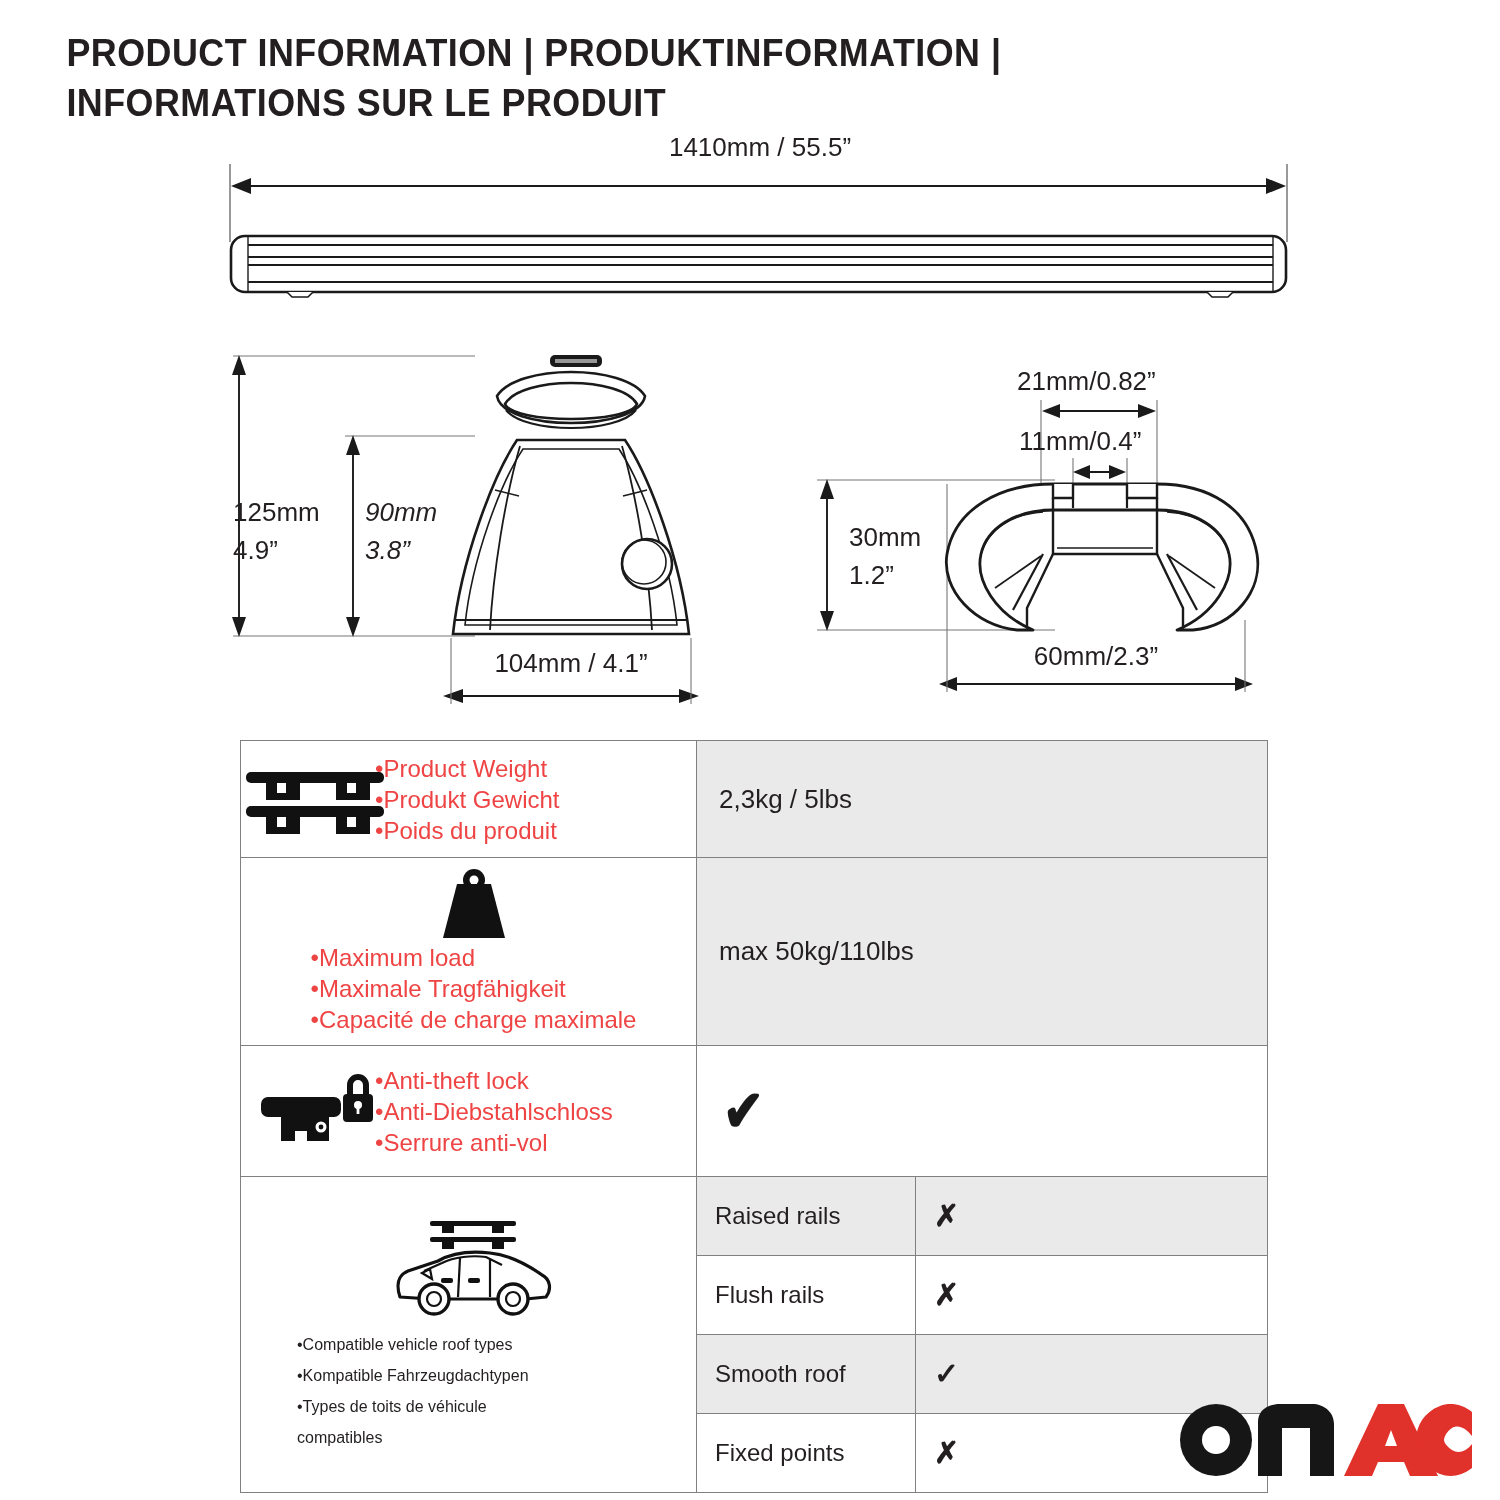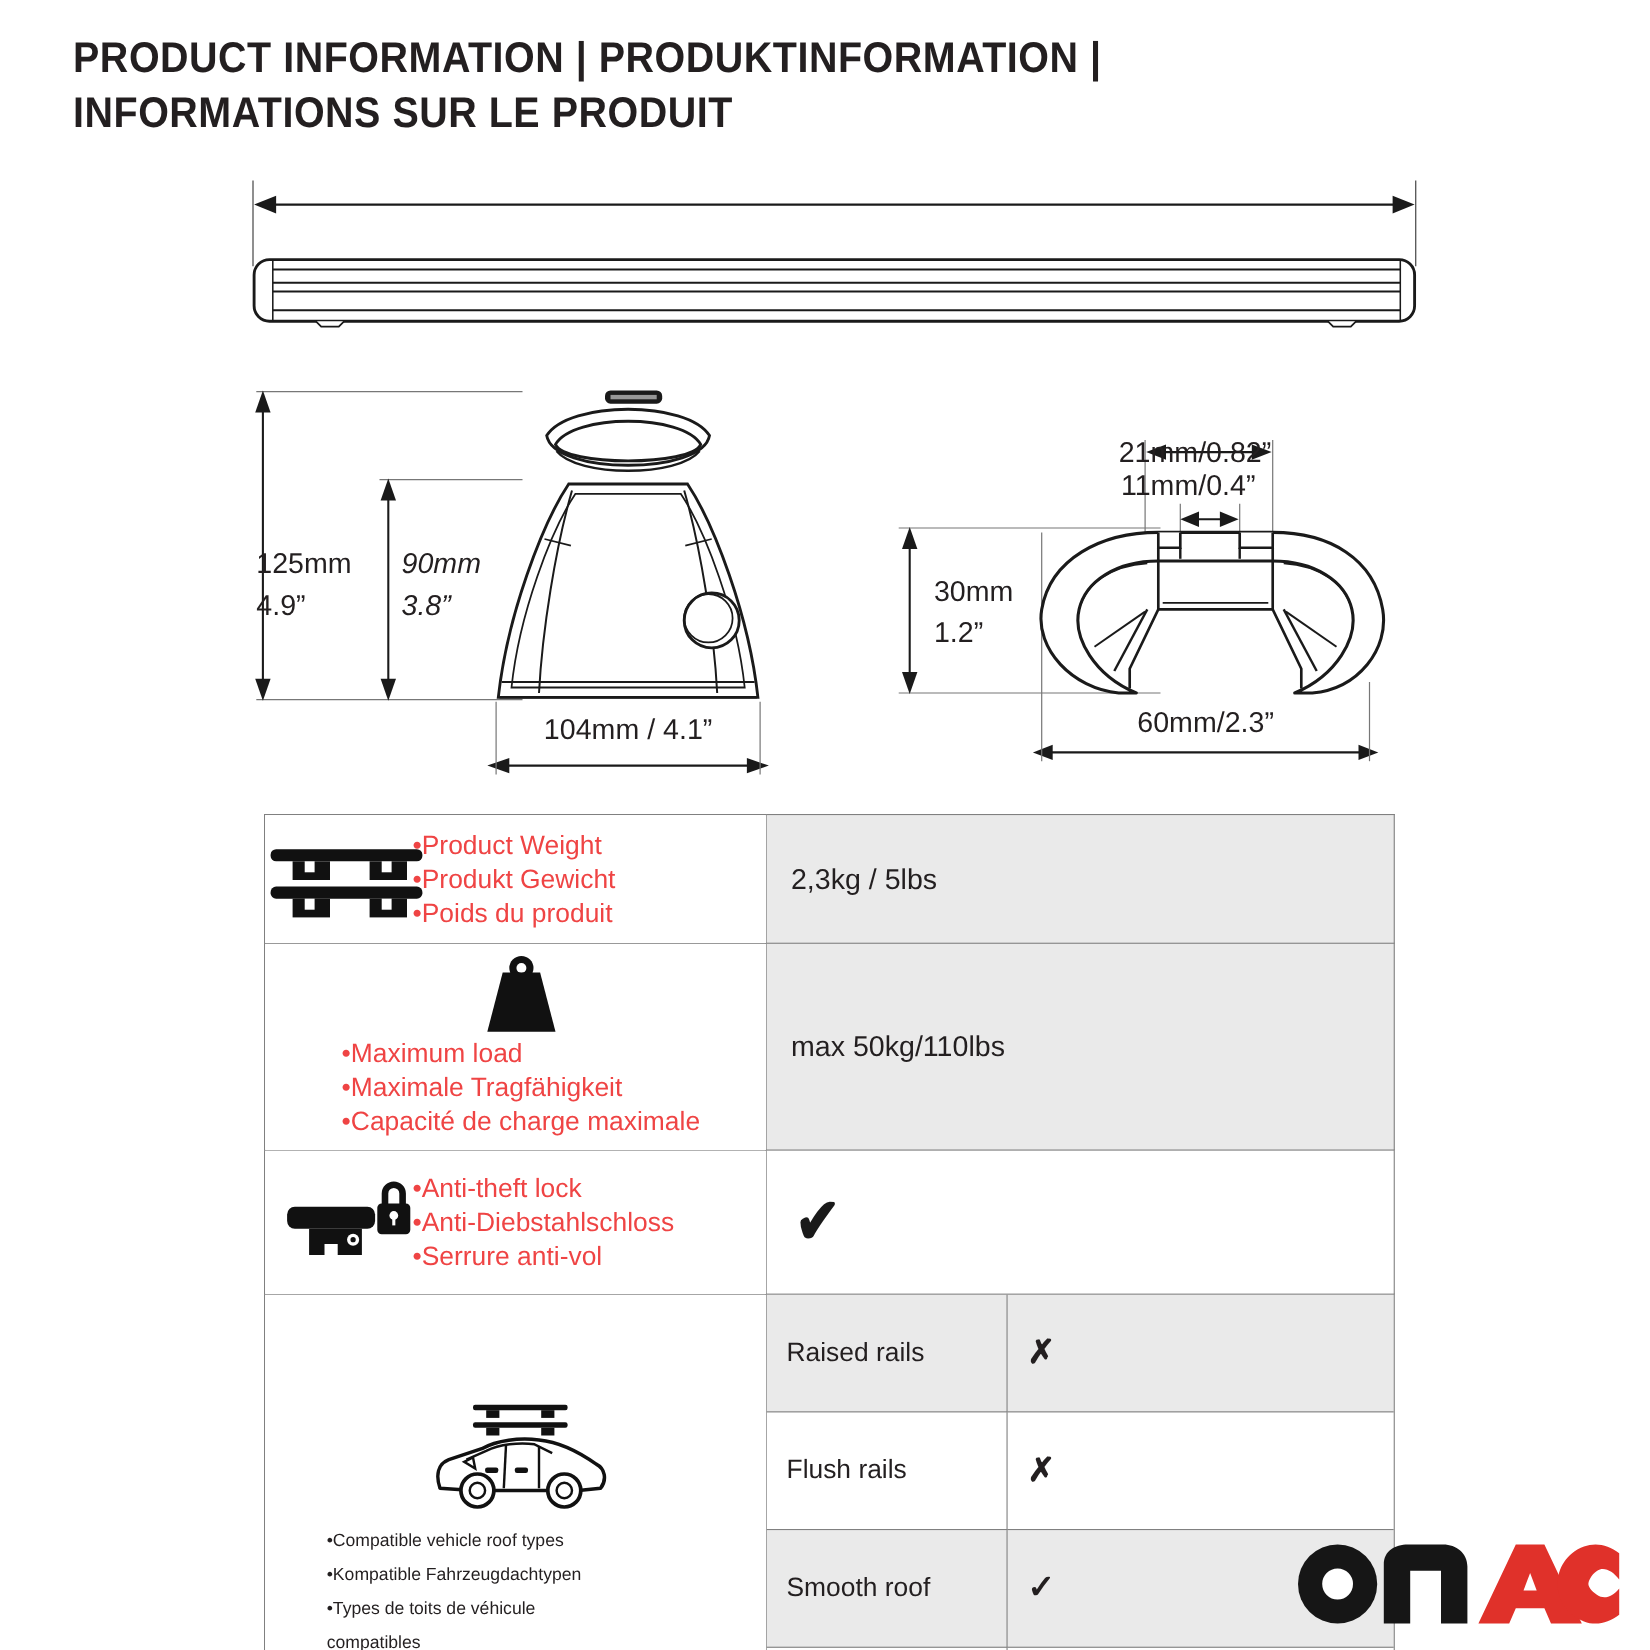--- a/index.html
+++ b/index.html
@@ -143,21 +143,21 @@
   
   .sub-table {
     width: 100%;
     border-collapse: collapse;
     table-layout: fixed;
   }
   .sub-table td {
     border: 1px solid #808080;
     font-size: 24px;
     color: #231f20;
-    height: 106px;
+    height: 78px;
     padding: 0 0 0 18px;
   }
   .sub-table td.subname { width: 200px; }
   .sub-table tr:first-child td { border-top: none; }
   .sub-table tr:last-child td { border-bottom: none; }
   .sub-table td:first-child { border-left: none; }
   .sub-table td:last-child { border-right: none; }
 
   .roof-cell-label {
     padding: 8px 4px 12px 14px !important;
@@ -191,20 +191,21 @@
 <body>
 
 <div class="page">
 
   <div class="title-block">
     <div class="title-line">PRODUCT INFORMATION | PRODUKTINFORMATION |</div>
     <div class="title-line">INFORMATIONS SUR LE PRODUIT</div>
   </div>
 
   <div class="topbar-wrap">
+    <div class="dim-label topbar-dimlabel">1410mm / 55.5”</div>
 
     <svg width="1070" height="190" viewBox="0 0 1070 190">
 
       <line x1="5" y1="32" x2="5" y2="110" stroke="#555" stroke-width="1.2"></line>
       <line x1="1062" y1="32" x2="1062" y2="110" stroke="#555" stroke-width="1.2"></line>
 
       <line x1="14" y1="54" x2="1053" y2="54" stroke="#1a1a1a" stroke-width="2"></line>
       <polygon points="6,54 26,46 26,62" fill="#1a1a1a"></polygon>
       <polygon points="1061,54 1041,46 1041,62" fill="#1a1a1a"></polygon>
 
@@ -343,21 +344,21 @@
       <path d="M 352 196 L 378 250 L 378 268" fill="none" stroke="#1a1a1a" stroke-width="2.4"></path>
       <path d="M 238 196 L 208 252" fill="none" stroke="#1a1a1a" stroke-width="2.2"></path>
       <path d="M 362 196 L 392 252" fill="none" stroke="#1a1a1a" stroke-width="2.2"></path>
 
       <path d="M 176 196 C 182 172, 206 156, 238 154" fill="none" stroke="#1a1a1a" stroke-width="1.7"></path>
       <path d="M 424 196 C 418 172, 394 156, 362 154" fill="none" stroke="#1a1a1a" stroke-width="1.7"></path>
       <path d="M 190 230 L 236 198" fill="none" stroke="#1a1a1a" stroke-width="1.8"></path>
       <path d="M 410 230 L 364 198" fill="none" stroke="#1a1a1a" stroke-width="1.8"></path>
     </svg>
 
-    <div class="dim-label" style="left:212px; top:8px;margin-top:30px;">21mm/0.82”</div>
+    <div class="dim-label" style="left:212px; top:8px;">21mm/0.82”</div>
     <div class="dim-label" style="left:214px; top:68px;">11mm/0.4”</div>
     <div class="dim-label" style="left:44px; top:160px; line-height:38px;">
       <div>30mm</div>
       <div>1.2”</div>
     </div>
     <div class="dim-label" style="left:142px; top:283px; width:298px; text-align:center;">60mm/2.3”</div>
   </div>
 
   <table class="spec-table">
     <tbody>

